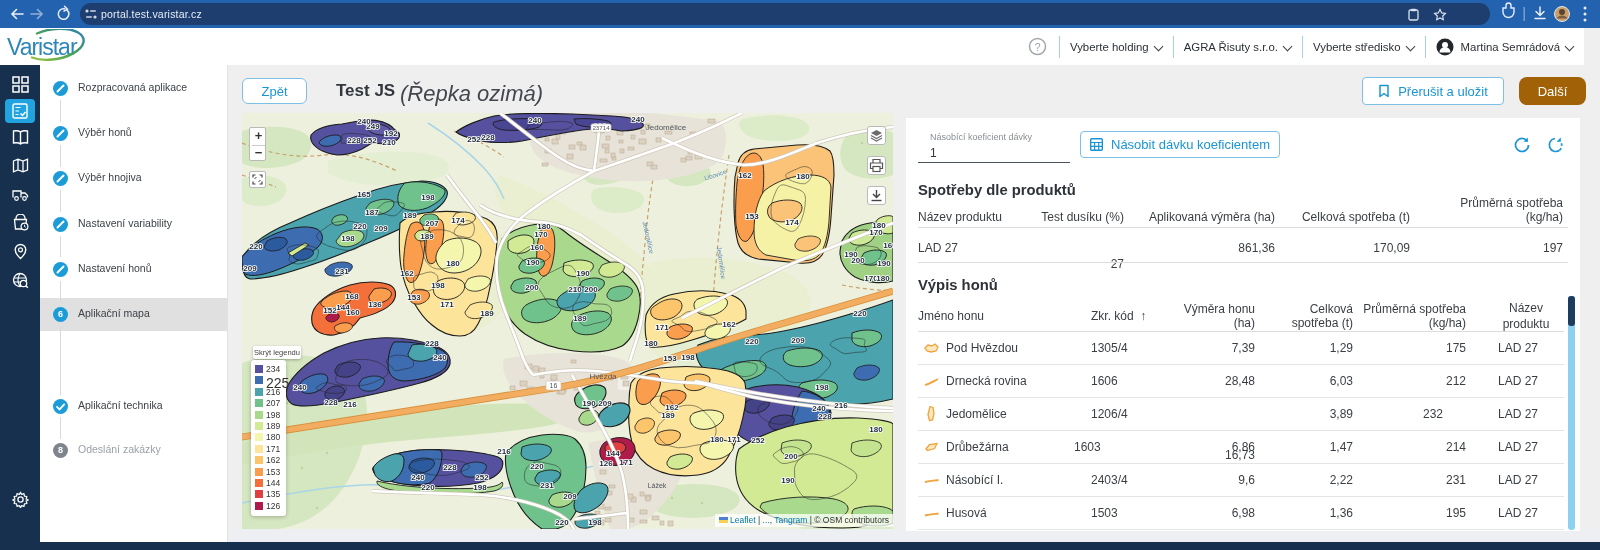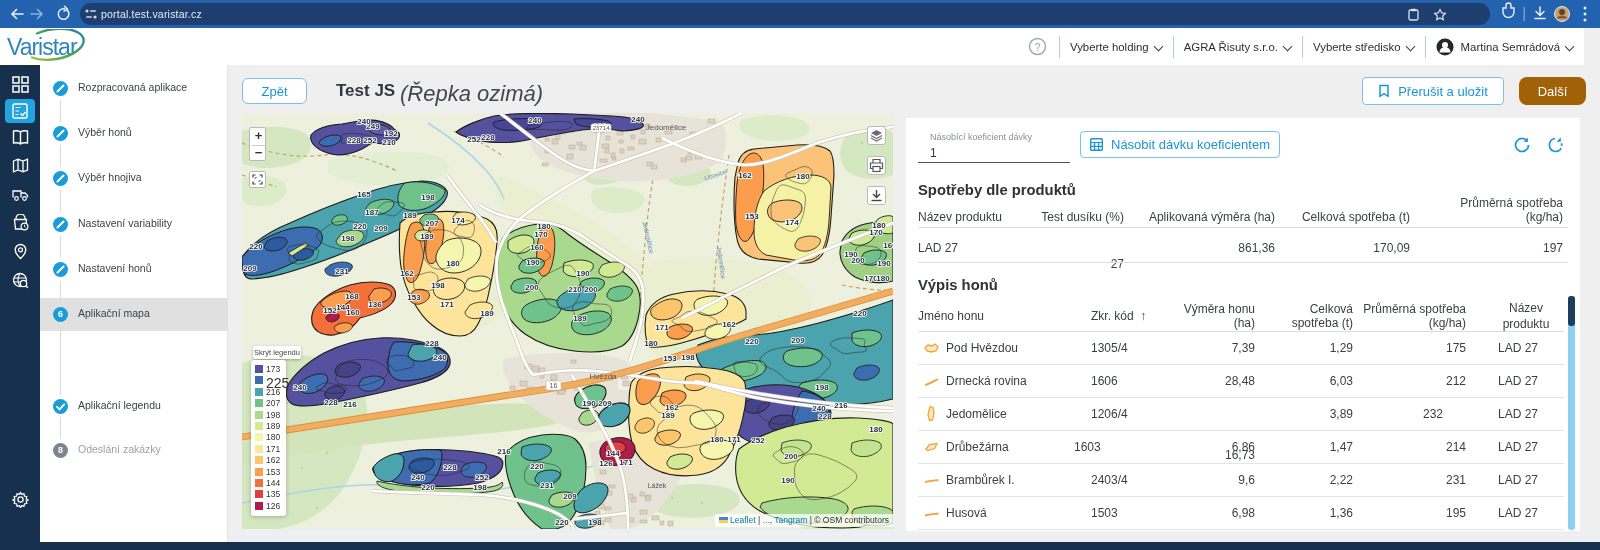--- a/index.html
+++ b/index.html
@@ -210,21 +210,21 @@
         <path d="M4 7.8 l2.6 2.6 4.6 -5" stroke="#fff" stroke-width="1.8" fill="none" stroke-linecap="round"></path>
       </svg>
     </div>
   <div class="snum" style="top:377.5px;background:#7e858c;">8</div>
   <div class="slbl" style="top:16px">Rozpracovaná aplikace</div>
   <div class="slbl" style="top:61px">Výběr honů</div>
   <div class="slbl" style="top:106px">Výběr hnojiva</div>
   <div class="slbl" style="top:152px">Nastavení variability</div>
   <div class="slbl" style="top:197px">Nastavení honů</div>
   <div class="slbl" style="top:242px">Aplikační mapa</div>
-  <div class="slbl" style="top:334px">Aplikační legendu</div>
+  <div class="slbl" style="top:334px">Aplikační technika</div>
   <div class="slbl" style="top:378px;color:#9aa1a8;">Odeslání zakázky</div>
 </div>
 
 <div class="btn-outline" style="left:242px;top:78px;width:65px;height:26px;border-radius:6px;">Zpět</div>
 <div class="abs" style="left:336px;top:81px;font-size:17px;font-weight:bold;color:#33383e;">Test JS</div>
 <div class="abs" style="left:400px;top:81px;font-size:22px;font-style:italic;color:#42474d;">(Řepka ozimá)</div>
 <div class="btn-outline" style="left:1362px;top:77px;width:142px;height:28px;">
   <svg width="12" height="14" viewBox="0 0 12 14" style="margin-right:8px">
       <path d="M2 1.5 h8 v11 l-4 -3 -4 3 z" stroke="#1a95d5" stroke-width="1.5" fill="none" stroke-linejoin="round"></path>
     </svg>
@@ -712,21 +712,21 @@
   <div class="abs" style="left:625px;top:73px;width:19px;height:19px;background:#fff;border:1px solid #b9b9b9;border-radius:3px;">
     <svg width="17" height="17" viewBox="0 0 17 17" style="position:absolute;left:0;top:0">
       <path d="M8.5 3 v7 m-3.5 -3 l3.5 3.5 3.5 -3.5" stroke="#444" stroke-width="1.4" fill="none"></path>
       <path d="M3.5 13.5 h10" stroke="#444" stroke-width="1.4"></path>
     </svg>
   </div>
   
   <div class="abs" style="left:11px;top:233px;width:48px;height:13px;background:#fff;border-radius:2px;box-shadow:0 1px 3px rgba(0,0,0,0.3);font-size:7.5px;color:#444;text-align:center;line-height:13px;">Skrýt legendu</div>
   <div class="abs" style="left:9px;top:247px;width:35px;height:156px;background:#fff;border-radius:3px;box-shadow:0 1px 4px rgba(0,0,0,0.25);">
     <div style="position:absolute;left:4px;top:5px;width:8px;height:8px;background:#55519e"></div>
-      <div style="position:absolute;left:15px;top:4px;font-size:8.5px;color:#333">173</div>
+      <div style="position:absolute;left:15px;top:4px;font-size:8.5px;color:#333">234</div>
     <div style="position:absolute;left:4px;top:16.4px;width:8px;height:8px;background:#3d6cb0"></div>
       <div style="position:absolute;left:15px;top:15.4px;font-size:14px;color:#333">225</div>
     <div style="position:absolute;left:4px;top:27.8px;width:8px;height:8px;background:#4aa3ad"></div>
       <div style="position:absolute;left:15px;top:26.8px;font-size:8.5px;color:#333">216</div>
     <div style="position:absolute;left:4px;top:39.2px;width:8px;height:8px;background:#6fc28c"></div>
       <div style="position:absolute;left:15px;top:38.2px;font-size:8.5px;color:#333">207</div>
     <div style="position:absolute;left:4px;top:50.6px;width:8px;height:8px;background:#a9d98c"></div>
       <div style="position:absolute;left:15px;top:49.6px;font-size:8.5px;color:#333">198</div>
     <div style="position:absolute;left:4px;top:62px;width:8px;height:8px;background:#d2ea94"></div>
       <div style="position:absolute;left:15px;top:61px;font-size:8.5px;color:#333">189</div>
@@ -838,21 +838,21 @@
   <div class="td" style="left:40px;top:322px;">Drůbežárna</div>
   <div class="td" style="left:168px;top:322px;">1603</div>
   <div class="td rt" style="left:249px;top:322px;width:100px;">6,86</div>
   <div class="td rt" style="left:347px;top:322px;width:100px;">1,47</div>
   <div class="td rt" style="left:420px;top:322px;width:140px;">214</div>
   <div class="td" style="left:592px;top:322px;">LAD 27</div>
 
   <svg class="abs" style="left:17px;top:358px" width="17" height="10" viewBox="0 0 17 10">
       <path d="M2 6 C7 5 12 4.5 15.5 4" fill="none" stroke="#f0a33c" stroke-width="1.8"></path>
     </svg>
-  <div class="td" style="left:40px;top:355px;">Brambůrek I.</div>
+  <div class="td" style="left:40px;top:355px;">Násobící I.</div>
   <div class="td" style="left:185px;top:355px;">2403/4</div>
   <div class="td rt" style="left:249px;top:355px;width:100px;">9,6</div>
   <div class="td rt" style="left:347px;top:355px;width:100px;">2,22</div>
   <div class="td rt" style="left:420px;top:355px;width:140px;">231</div>
   <div class="td" style="left:592px;top:355px;">LAD 27</div>
 
   <svg class="abs" style="left:17px;top:391px" width="17" height="10" viewBox="0 0 17 10">
       <path d="M2 6.5 C7 5.5 12 5 15.5 4.5" fill="none" stroke="#f0a33c" stroke-width="1.8"></path>
     </svg>
   <div class="td" style="left:40px;top:388px;">Husová</div>

